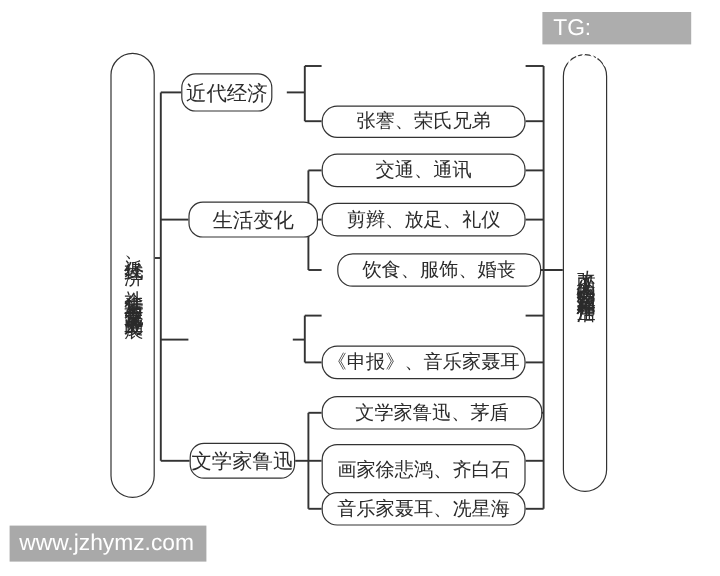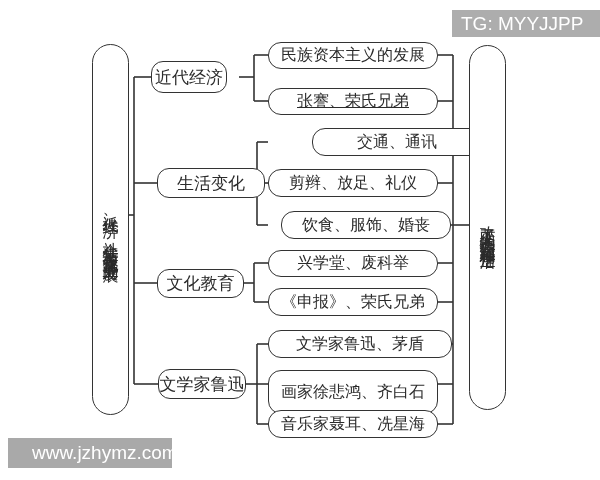--- a/index.html
+++ b/index.html
@@ -24,27 +24,27 @@
   .detail { border-radius:13px; font-size:16px; }
   .pill   { border-radius:19px; font-size:16px; }
   .vtext  { writing-mode:vertical-rl; text-orientation:upright; letter-spacing:2px; line-height:1; }
 
   .overlay {
     position:absolute; box-sizing:border-box; z-index:3;
     font-family:"Liberation Sans","DejaVu Sans",sans-serif;
     color:var(--overlay_fg,#fff);
   }
   .badge {
-    left:452px; top:10px; width:148px; height:27px;
+    left:452px; top:10px; width:124px; height:27px;
     line-height:27px; padding-left:9px;
     background:var(--badge_bg,#adadad); font-size:19px;
   }
   .watermark {
     left:8px; top:438px; width:164px; height:30px;
-    line-height:30px; padding-left:24px;
+    line-height:30px; padding-left:8px;
     background:var(--watermark_bg,#a9a9a9); font-size:19px;
   }
 </style>
 </head>
 <body>
 
 <div class="canvas">
 
   <svg class="wires" width="600" height="480" viewBox="0 0 600 480" aria-hidden="true">
 
@@ -88,30 +88,27 @@
     <path d="M438 384 H453"></path>
     <path d="M438 424 H453"></path>
   </svg>
 
   <div class="node pill" style="left:92px; top:44px; width:37px; height:371px;">
     <span class="vtext">近代经济、社会生活与教育文化事业的发展</span>
   </div>
 
   <div class="node cat" style="left:151px; top:61px; width:76px; height:32px;">近代经济</div>
   <div class="node cat" style="left:157px; top:168px; width:108px; height:30px;">生活变化</div>
-  <div class="node cat" style="left:157px; top:269px; width:87px; height:29px;">文化教育</div>
   <div class="node cat" style="left:158px; top:369px; width:88px; height:30px;">文学家鲁迅</div>
 
-  <div class="node detail" style="left:268px; top:42px; width:170px; height:27px;">民族资本主义的发展</div>
-  <div class="node detail" style="left:268px; top:88px; width:170px; height:27px;text-decoration:underline;">张謇、荣氏兄弟</div>
-  <div class="node detail" style="left:268px; top:128px; width:170px; height:28px;margin-left:44px;">交通、通讯</div>
+  <div class="node detail" style="left:268px; top:88px; width:170px; height:27px;">张謇、荣氏兄弟</div>
+  <div class="node detail" style="left:268px; top:128px; width:170px; height:28px;">交通、通讯</div>
   <div class="node detail" style="left:268px; top:169px; width:170px; height:28px;">剪辫、放足、礼仪</div>
   <div class="node detail" style="left:268px; top:211px; width:170px; height:28px;margin-left:13px;">饮食、服饰、婚丧</div>
-  <div class="node detail" style="left:268px; top:250px; width:170px; height:27px;">兴学堂、废科举</div>
-  <div class="node detail" style="left:268px; top:288px; width:170px; height:28px;">《申报》、荣氏兄弟</div>
+  <div class="node detail" style="left:268px; top:288px; width:170px; height:28px;">《申报》、音乐家聂耳</div>
   <div class="node detail" style="left:268px; top:330px; width:184px; height:28px;">文学家鲁迅、茅盾</div>
   <div class="node detail" style="left:268px; top:370px; width:170px; height:44px;">画家徐悲鸿、齐白石</div>
   <div class="node detail" style="left:268px; top:410px; width:170px; height:28px;text-align:right;">音乐家聂耳、冼星海</div>
 
   <div class="node pill" style="left:469px; top:45px; width:37px; height:365px;">
     <span class="vtext">改变了人们的物质生活和精神生活</span>
   </div>
 
   <div class="overlay badge">TG: MYYJJPP</div>
   <div class="overlay watermark">www.jzhymz.com</div>

